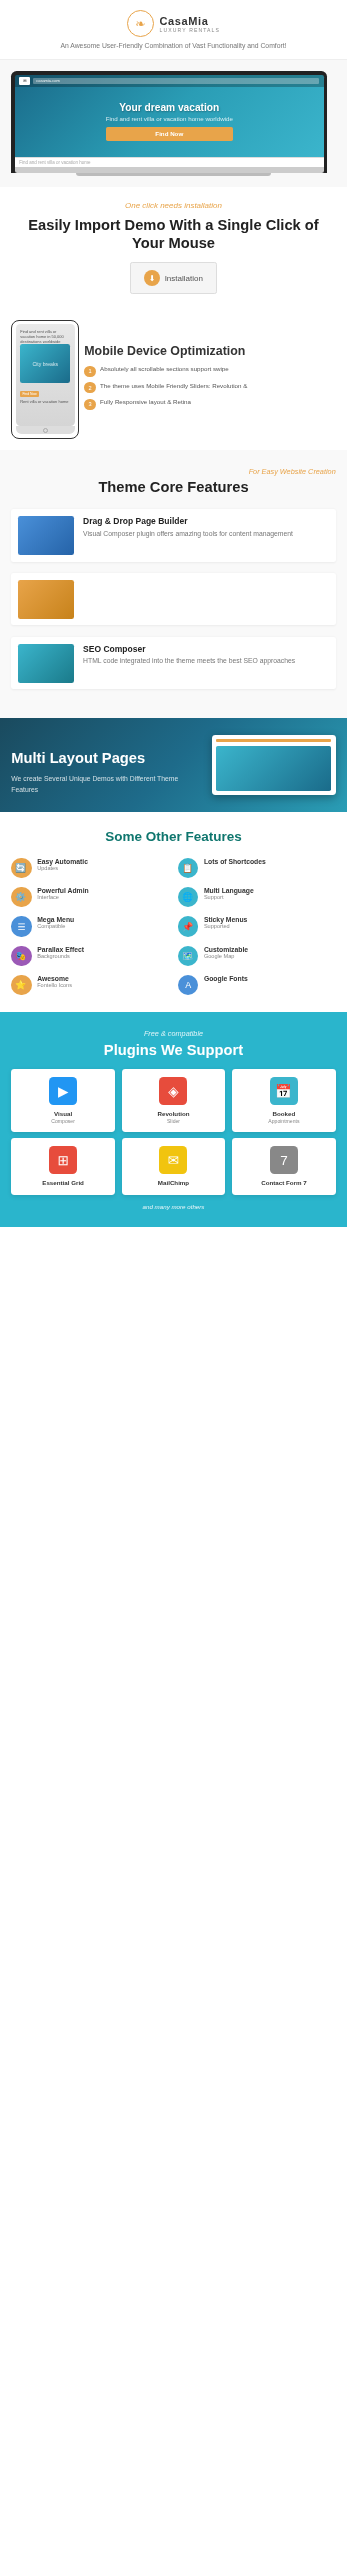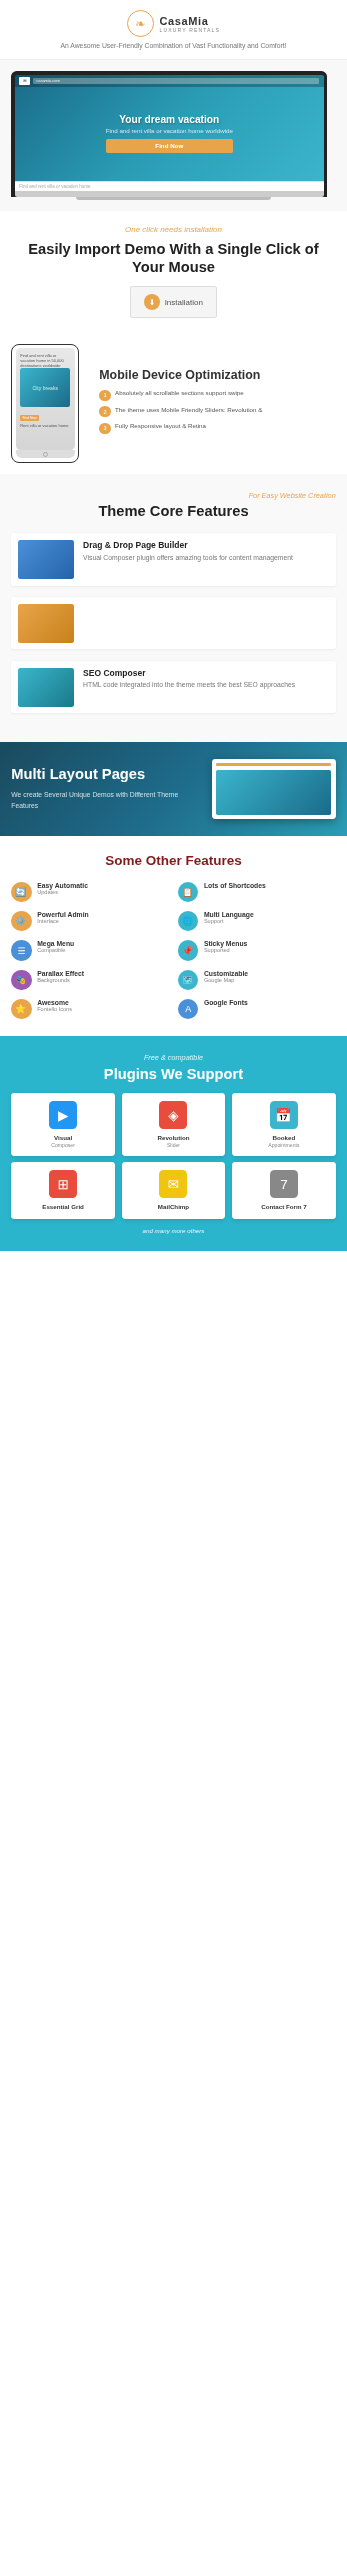--- a/index.html
+++ b/index.html
@@ -11,36 +11,36 @@
     .logo-circle { width: 27px; height: 27px; border: 1.1px solid #e8a44a; border-radius: 50%; display: flex; align-items: center; justify-content: center; }
     .logo-icon { font-size: 12.4px; color: #e8a44a; }
     .logo-text { display: flex; flex-direction: column; }
     .logo-name { font-size: 11px; font-weight: 700; color: #333; letter-spacing: 0.6px; }
     .logo-sub { font-size: 5.1px; letter-spacing: 1.1px; color: #888; text-transform: uppercase; }
     .header-tagline { font-size: 6.8px; color: #777; text-align: center; }
 
     
     .laptop-section { background: #f8f8f8; padding: 11.3px; display: flex; justify-content: center; }
     .laptop-mockup { width: 100%; max-width: 316px; background: #222; border-radius: 5.6px 5.6px 0 0; padding: 3.4px 3.4px 0; }
-    .laptop-screen { background: linear-gradient(135deg, #1a6b8a 0%, #2a9db5 50%, #3bb5cc 100%); border-radius: 2.3px 2.3px 0 0; height: 106px; position: relative; overflow: hidden; display: flex; flex-direction: column; align-items: center; justify-content: center; }
+    .laptop-screen { background: linear-gradient(135deg, #1a6b8a 0%, #2a9db5 50%, #3bb5cc 100%); border-radius: 2.3px 2.3px 0 0; height: 82px; position: relative; overflow: hidden; display: flex; flex-direction: column; align-items: center; justify-content: center; }
     .laptop-screen-text { color: #fff; font-size: 10.2px; font-weight: 700; text-shadow: 0.6px 0.6px 1.7px rgba(0,0,0,0.3); }
     .laptop-screen-sub { color: rgba(255,255,255,0.8); font-size: 6.2px; margin-top: 2.3px; }
     .laptop-screen-btn { background: #e8a44a; color: #fff; padding: 3.4px 9px; border-radius: 1.7px; font-size: 6.2px; margin-top: 4.5px; font-weight: 600; }
     .laptop-base { background: #ccc; height: 5.6px; border-radius: 0 0 2.3px 2.3px; }
     .laptop-foot { background: #bbb; height: 3.4px; width: 60%; margin: 0 auto; border-radius: 0 0 3.4px 3.4px; }
 
     
     .demo-section { background: #fff; padding: 13.5px 11.3px 9px; text-align: center; }
     .demo-italic { font-style: italic; color: #e8a44a; font-size: 8px; margin-bottom: 5.6px; }
     .demo-title { font-size: 14.7px; font-weight: 700; color: #222; line-height: 1.25; margin-bottom: 10.2px; }
     .install-btn { display: inline-flex; align-items: center; gap: 4.5px; background: #f5f5f5; border: 0.6px solid #ddd; border-radius: 2.3px; padding: 6.8px 13.5px; font-size: 8px; color: #555; margin-bottom: 5.6px; }
     .install-icon { width: 16px; height: 16px; background: #e8a44a; border-radius: 50%; display: flex; align-items: center; justify-content: center; color: #fff; font-size: 8px; }
 
     
-    .mobile-section { background: #fff; padding: 11.3px; display: flex; gap: 20px; align-items: center; }
+    .mobile-section { background: #fff; padding: 11.3px; display: flex; gap: 5px; align-items: center; }
     .phone-mockup { width: 68px; flex-shrink: 0; background: #fff; border: 1.7px solid #333; border-radius: 8px; padding: 3.4px; position: relative; }
     .phone-screen { background: linear-gradient(180deg, #e8e8e8 0%, #d5d5d5 100%); height: 102px; border-radius: 4.5px; overflow: hidden; }
     .phone-content { padding: 4.5px; }
     .phone-img { background: linear-gradient(135deg, #3bb5cc, #1a6b8a); height: 39px; border-radius: 2.3px; margin-bottom: 3.4px; display: flex; align-items: center; justify-content: center; color: #fff; font-size: 5.1px; }
     .phone-text-sm { font-size: 4px; color: #555; line-height: 1.3; }
     .phone-badge { background: #e8a44a; color: #fff; font-size: 3.4px; padding: 1.1px 2.3px; border-radius: 1.1px; display: inline-block; margin-bottom: 2.3px; }
     .mobile-info { flex: 1; }
     .mobile-title { font-size: 12.4px; font-weight: 700; color: #333; margin-bottom: 6.8px; }
     .mobile-item { display: flex; align-items: flex-start; gap: 4.5px; margin-bottom: 4.5px; }
     .mobile-num { width: 11.3px; height: 11.3px; background: #e8a44a; border-radius: 50%; color: #fff; font-size: 5.6px; display: flex; align-items: center; justify-content: center; flex-shrink: 0; margin-top: 0.6px; }
@@ -54,32 +54,32 @@
     .feature-thumb { width: 56px; height: 39px; border-radius: 2.3px; flex-shrink: 0; object-fit: cover; }
     .thumb-blue { background: linear-gradient(135deg, #4a90d9, #2563a8); }
     .thumb-dark { background: linear-gradient(135deg, #555, #333); }
     .thumb-orange { background: linear-gradient(135deg, #e8a44a, #c7821a); }
     .thumb-teal { background: linear-gradient(135deg, #3bb5cc, #1a7a8a); }
     .feature-info { flex: 1; }
     .feature-name { font-size: 8.5px; font-weight: 700; color: #222; margin-bottom: 2.8px; }
     .feature-desc { font-size: 6.8px; color: #777; line-height: 1.5; }
 
     
-    .multi-section { background: linear-gradient(135deg, #1a4a5e 0%, #1e6b8a 50%, #2a9db5 100%); padding: 17px 11.3px; display: flex; gap: 11.3px; align-items: center; }
+    .multi-section { background: linear-gradient(135deg, #1a4a5e 0%, #1e6b8a 50%, #2a9db5 100%); padding: 17px 11.3px; display: flex; gap: 11.3px; align-items: flex-end; }
     .multi-text { flex: 1; }
     .multi-title { font-size: 14.7px; font-weight: 700; color: #fff; margin-bottom: 5.6px; line-height: 1.2; }
     .multi-desc { font-size: 6.8px; color: rgba(255,255,255,0.8); line-height: 1.6; }
     .multi-visual { width: 124px; flex-shrink: 0; }
     .multi-pages-mockup { background: #fff; border-radius: 3.4px; padding: 4.5px; box-shadow: 0 2.3px 8.5px rgba(0,0,0,0.3); }
     .mockup-bar { background: #e8a44a; height: 3.4px; border-radius: 1.1px; margin-bottom: 3.4px; }
     .mockup-img { background: linear-gradient(135deg, #3bb5cc, #1a6b8a); height: 45px; border-radius: 1.7px; }
 
     
     .other-section { background: #fff; padding: 17px 11.3px; }
-    .other-title { font-size: 13.5px; font-weight: 700; color: #7f1d1d; text-align: center; margin-bottom: 13.5px; }
+    .other-title { font-size: 13.5px; font-weight: 700; color: #0f766e; text-align: center; margin-bottom: 13.5px; }
     .features-grid { display: grid; grid-template-columns: 1fr 1fr; gap: 9px; }
     .feat-item { display: flex; gap: 5.6px; align-items: flex-start; }
     .feat-icon { width: 20.3px; height: 20.3px; border-radius: 50%; display: flex; align-items: center; justify-content: center; flex-shrink: 0; font-size: 9px; }
     .feat-icon-orange { background: #e8a44a; color: #fff; }
     .feat-icon-teal { background: #3bb5cc; color: #fff; }
     .feat-icon-blue { background: #4a90d9; color: #fff; }
     .feat-icon-purple { background: #9b59b6; color: #fff; }
     .feat-info .feat-name { font-size: 6.8px; font-weight: 700; color: #333; }
     .feat-info .feat-sub { font-size: 5.6px; color: #888; }
 

